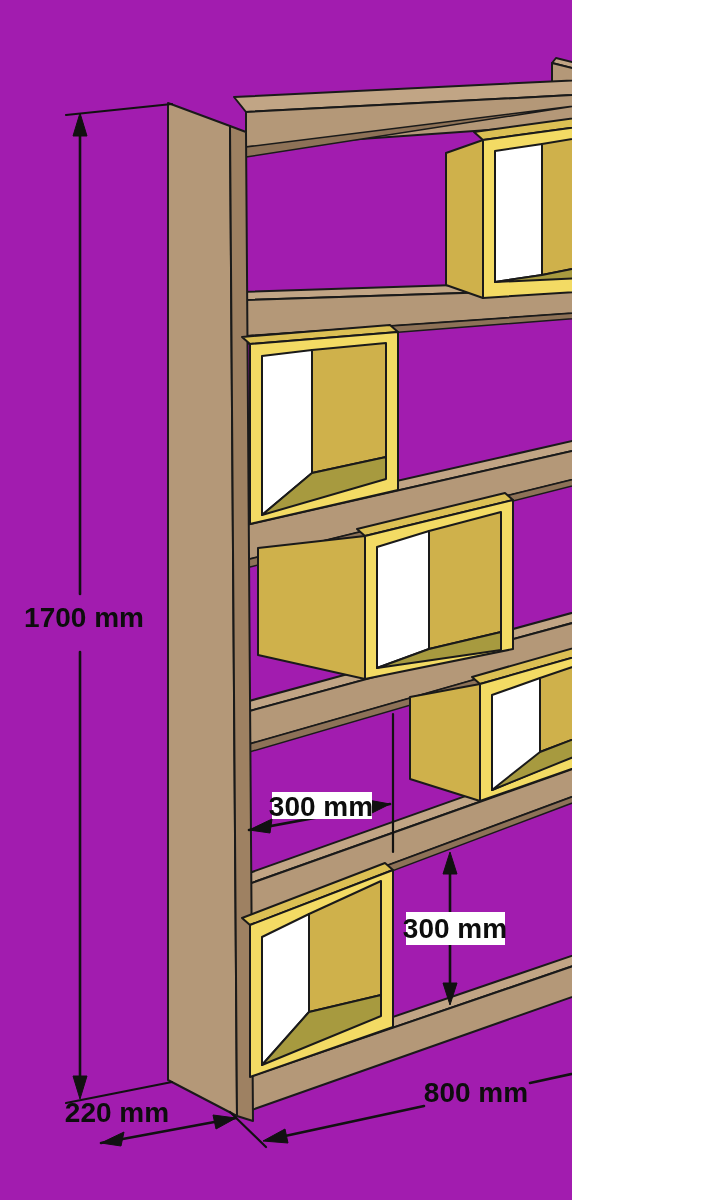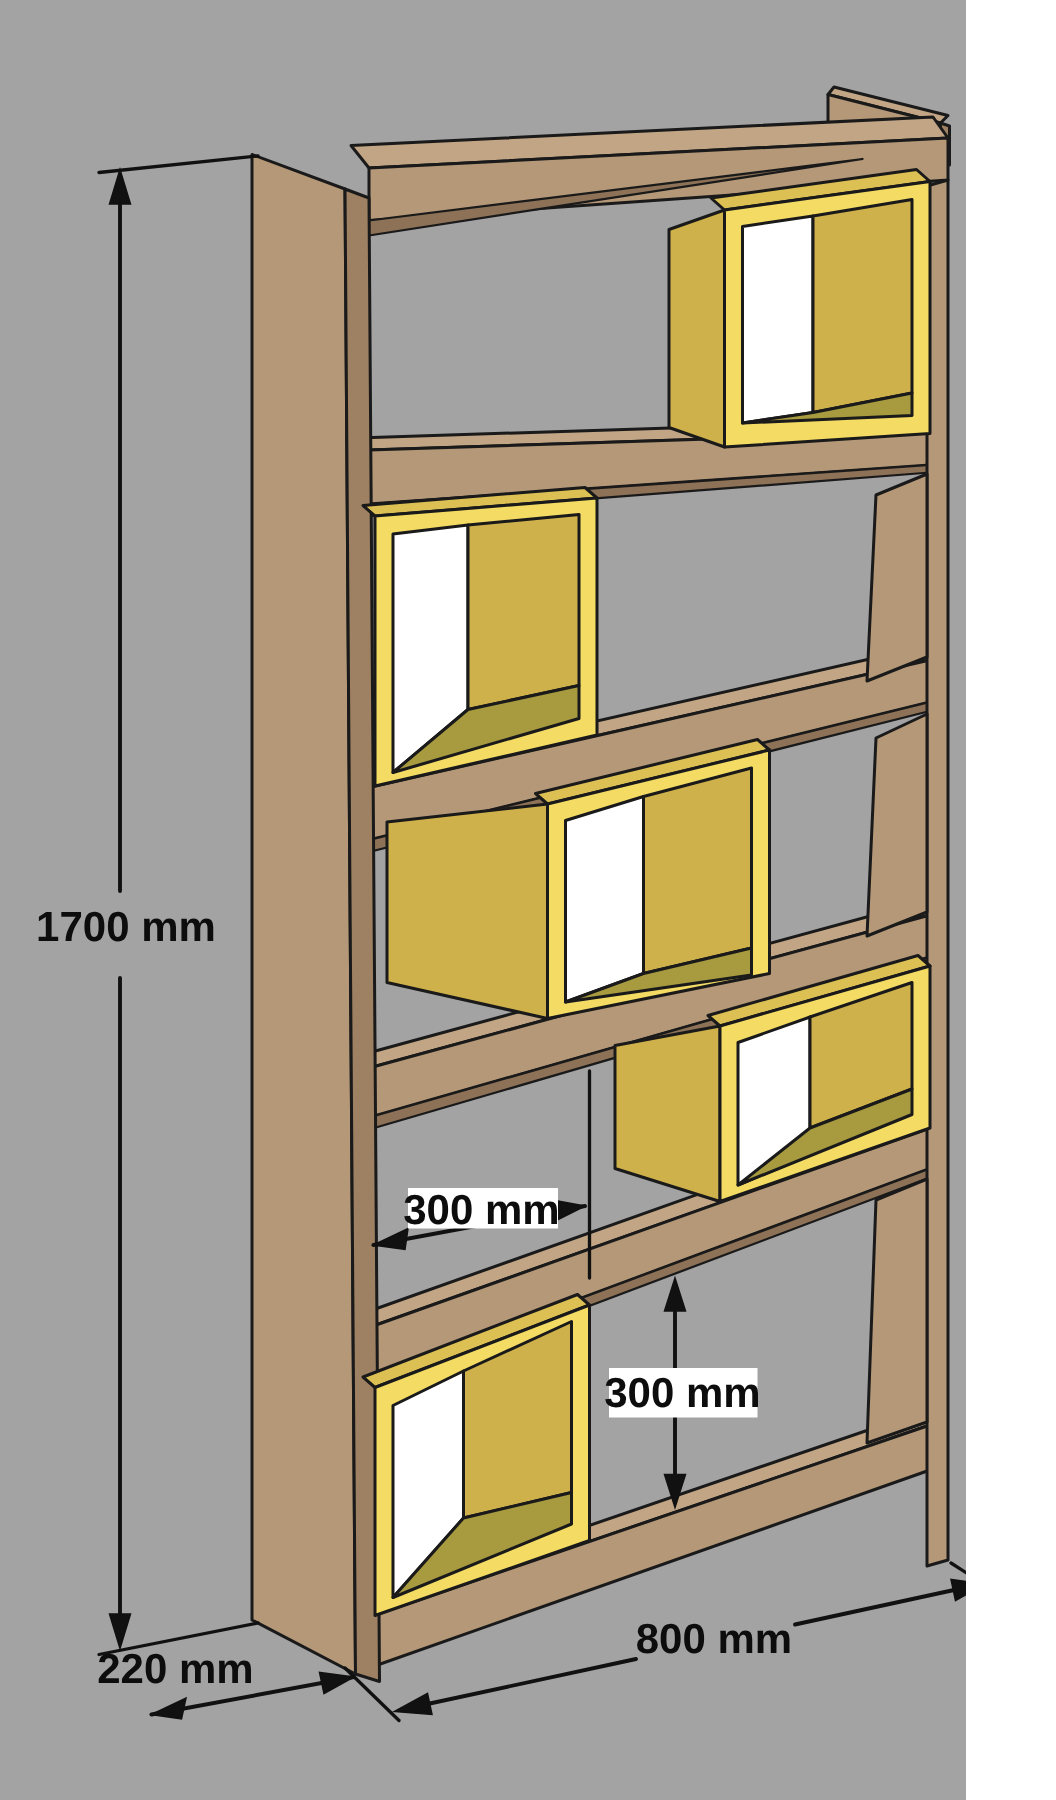--- a/index.html
+++ b/index.html
@@ -1,16 +1,16 @@
 <!DOCTYPE html>
 <html><head>
 <meta charset="utf-8">
 <style>
   html,body{margin:0;padding:0;background:#ffffff;}
-  .stage{width:644px;height:1200px;position:relative;background:#a3a3a3;overflow:hidden;
+  .stage{width:572px;height:1200px;position:relative;background:#a21caf;overflow:hidden;
          font-family:"Liberation Sans", sans-serif;}
   svg{display:block;}
   .wood   {fill:#B49878;stroke:#1a1a1a;stroke-width:2;stroke-linejoin:round;}
   .woodtop{fill:#C1A585;stroke:#1a1a1a;stroke-width:2;stroke-linejoin:round;}
   .wooddk {fill:#9E8162;stroke:#1a1a1a;stroke-width:2;stroke-linejoin:round;}
   .woodst {fill:#8D7257;stroke:#1a1a1a;stroke-width:1.5;stroke-linejoin:round;}
   .ybright{fill:#F3DB64;stroke:#1a1a1a;stroke-width:2;stroke-linejoin:round;}
   .ymid   {fill:#CFB14B;stroke:#1a1a1a;stroke-width:2;stroke-linejoin:round;}
   .ydark  {fill:#DCC054;stroke:#1a1a1a;stroke-width:2;stroke-linejoin:round;}
   .yolive {fill:#A79A3F;stroke:#1a1a1a;stroke-width:2;stroke-linejoin:round;}

